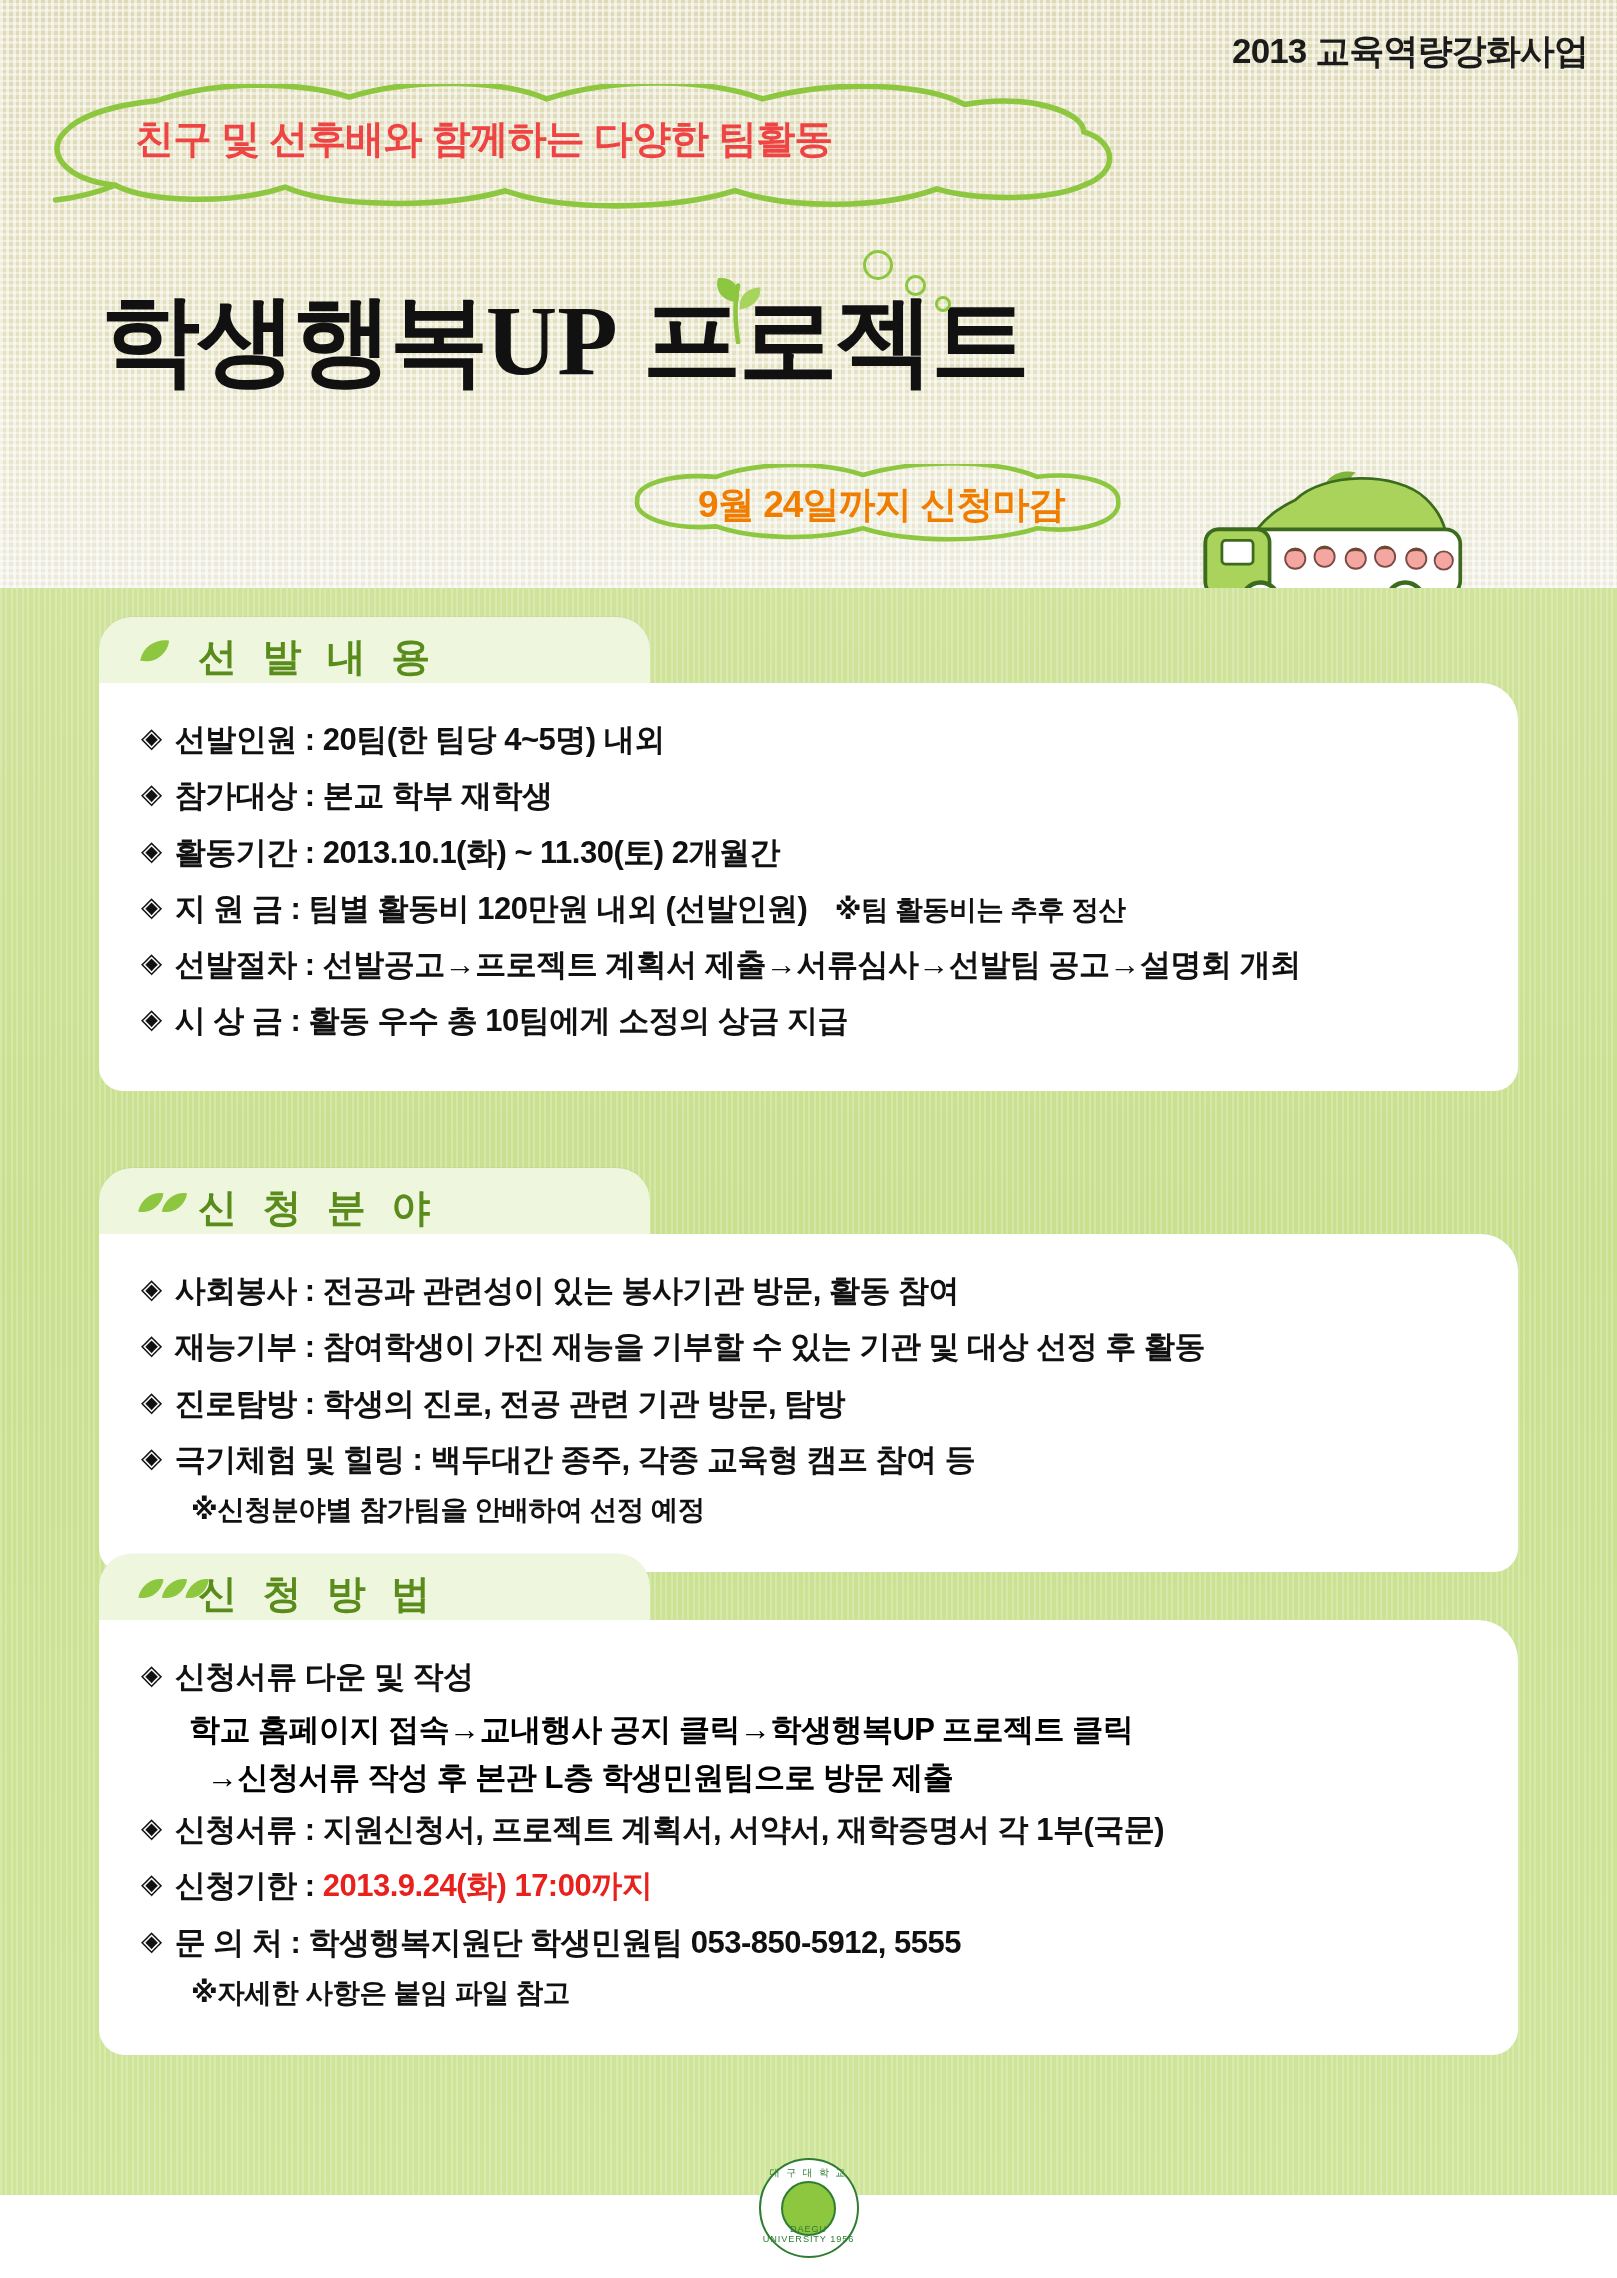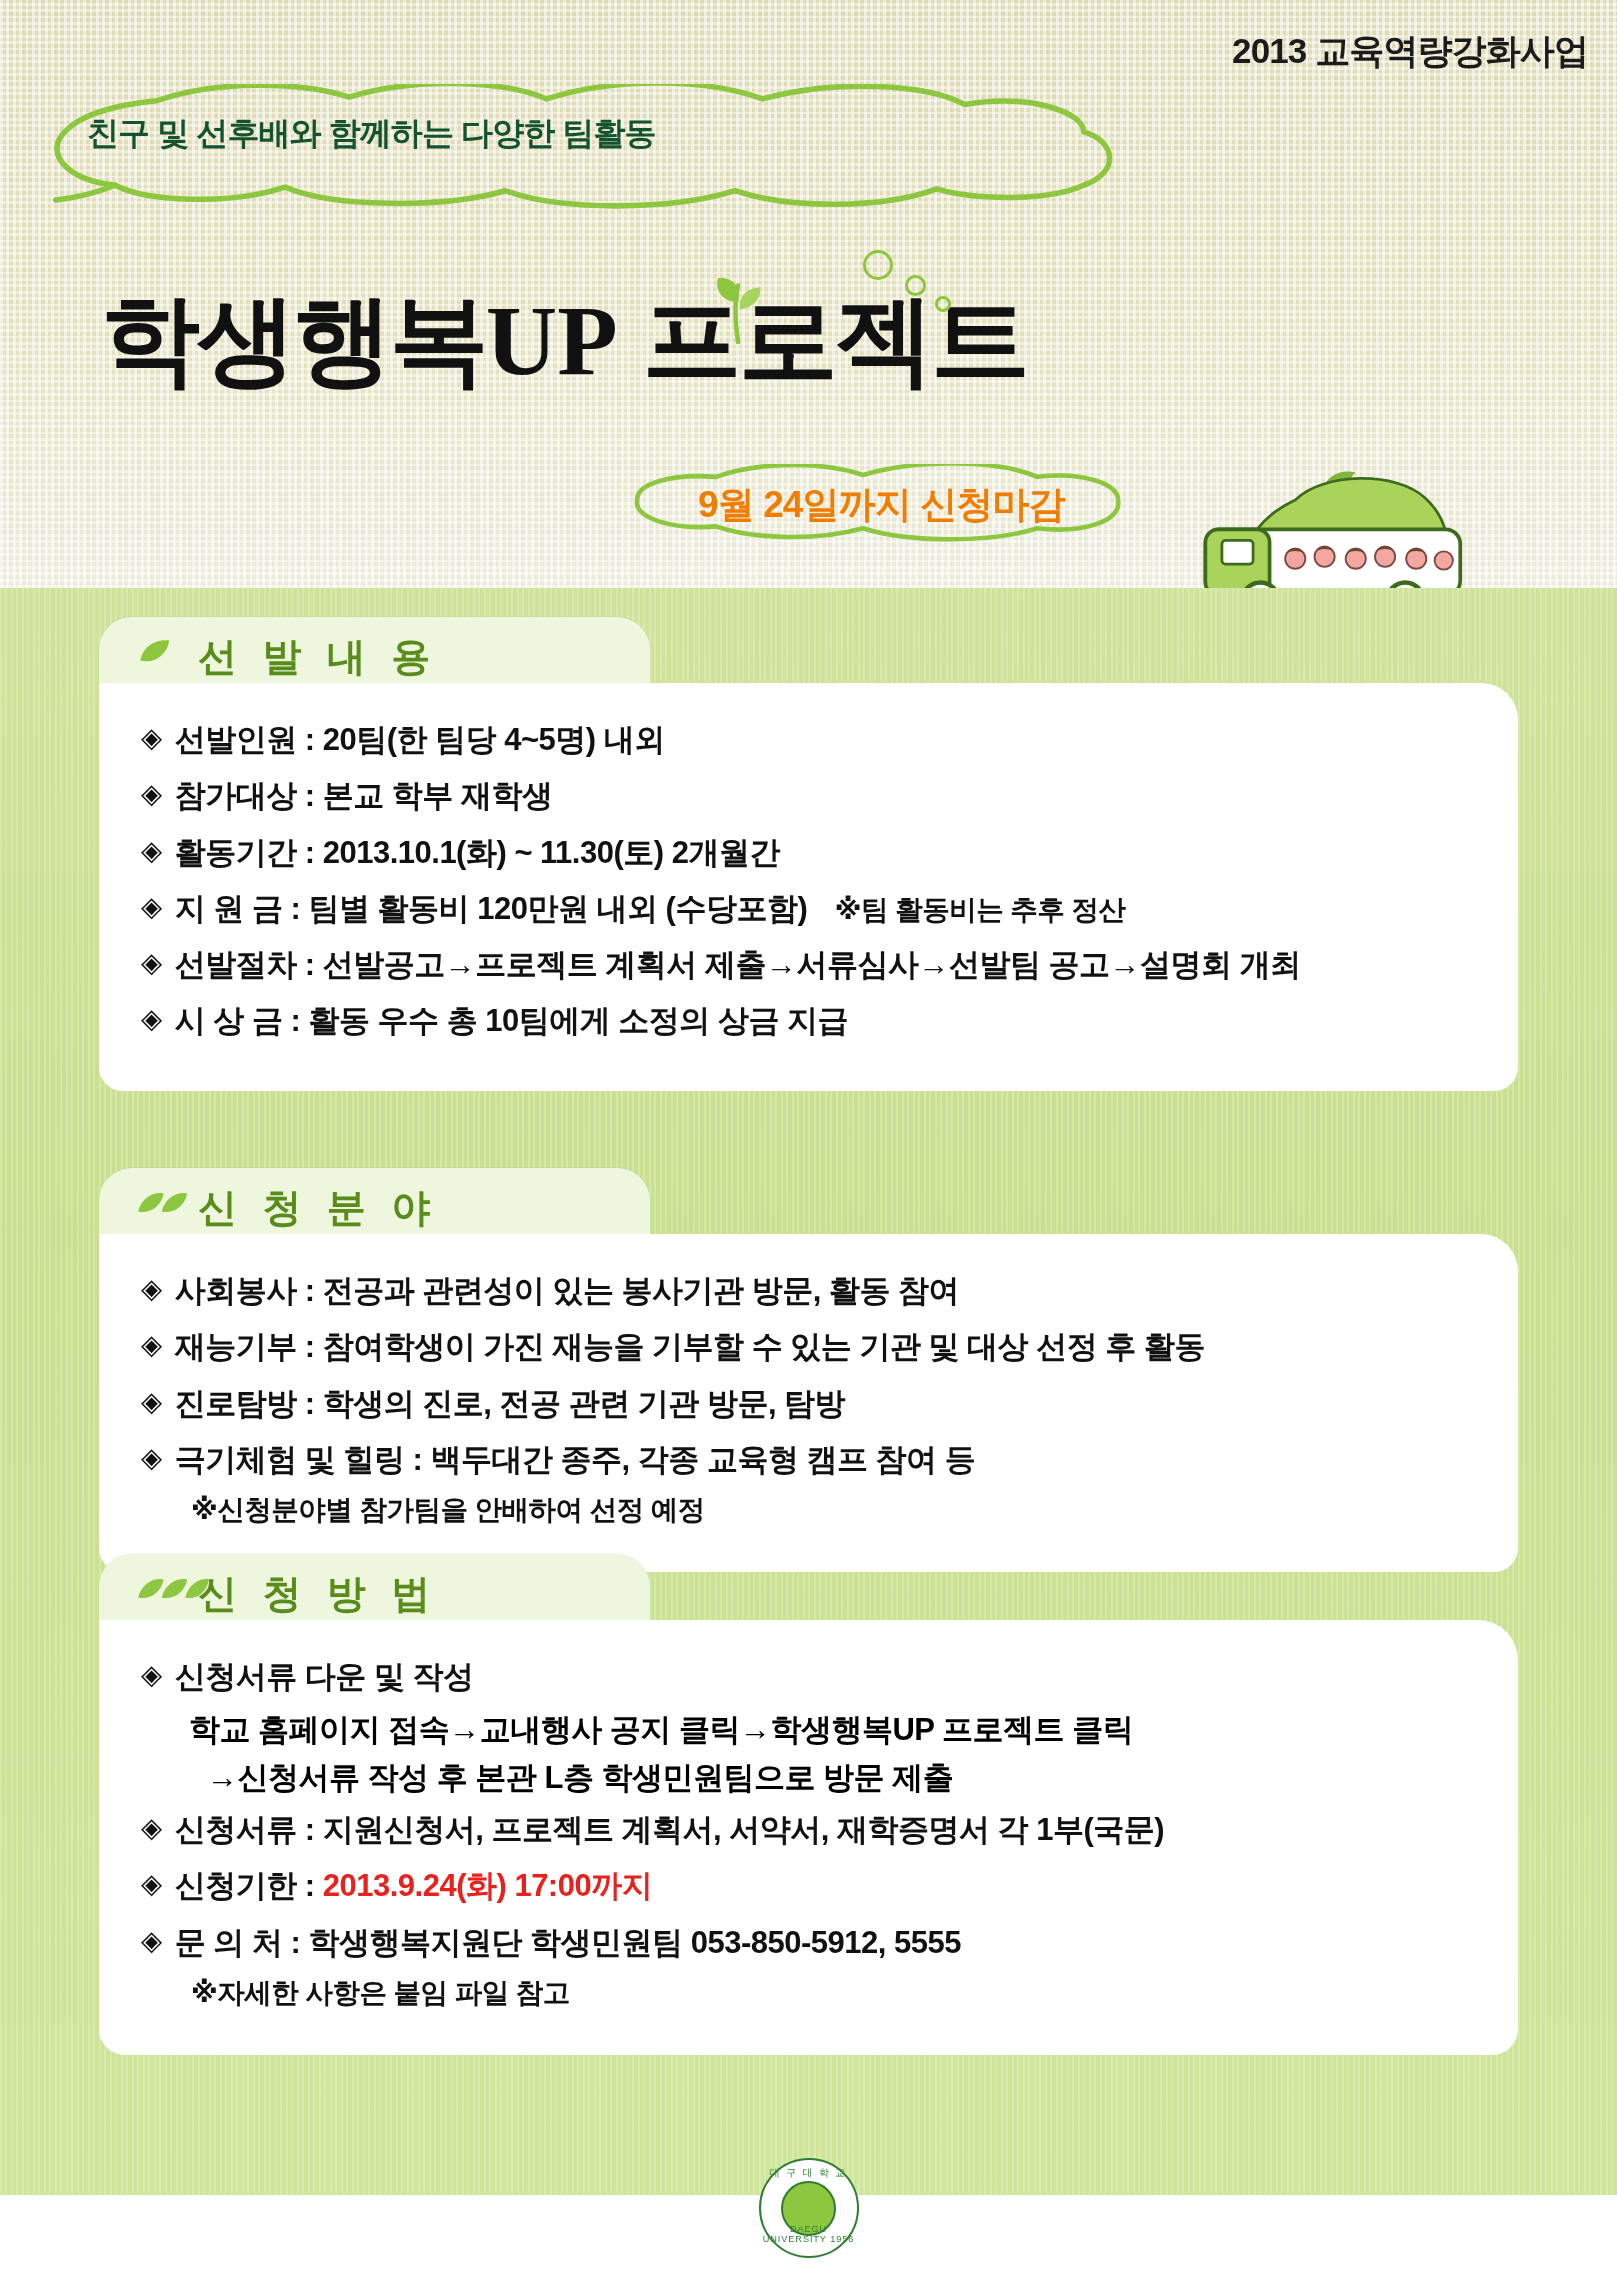--- a/index.html
+++ b/index.html
@@ -45,24 +45,25 @@
     left: 27.5px;
     top: 84px;
     width: 1221px;
     height: 129px;
   }
   .cloud-wrap svg { display:block; }
   .cloud-text {
     position: absolute;
     left: 87px;
     top: 112px;
-    font-size: 32px;
-    font-weight: bold;
-    color: #14532d;
+    font-size: 39px;
+    font-weight: bold;
+    color: #ef4444;
     letter-spacing: -0.9px;
+    padding-left: 48px;
   }
 
   .main-title {
     position: absolute;
     left: 101px;
     top: 275px;
     font-size: 99px;
     font-weight: bold;
     color: #111111;
     letter-spacing: -2.8px;
@@ -379,21 +380,21 @@
       <div class="item">
           <span class="dia">◈</span>
           <span class="txt">참가대상 : 본교 학부 재학생</span>
         </div>
       <div class="item">
           <span class="dia">◈</span>
           <span class="txt">활동기간 : 2013.10.1(화) ~ 11.30(토) 2개월간</span>
         </div>
       <div class="item">
         <span class="dia">◈</span>
-        <span class="txt"><span>지 원 금 : 팀별 활동비 120만원 내외 (수당포함)</span><span class="inline-note">※팀 활동비는 추후 정산</span></span>
+        <span class="txt"><span>지 원 금 : 팀별 활동비 120만원 내외 (선발인원)</span><span class="inline-note">※팀 활동비는 추후 정산</span></span>
       </div>
       <div class="item">
           <span class="dia">◈</span>
           <span class="txt">선발절차 : 선발공고→프로젝트 계획서 제출→서류심사→선발팀 공고→설명회 개최</span>
         </div>
       <div class="item">
           <span class="dia">◈</span>
           <span class="txt">시 상 금 : 활동 우수 총 10팀에게 소정의 상금 지급</span>
         </div>
     </div>

